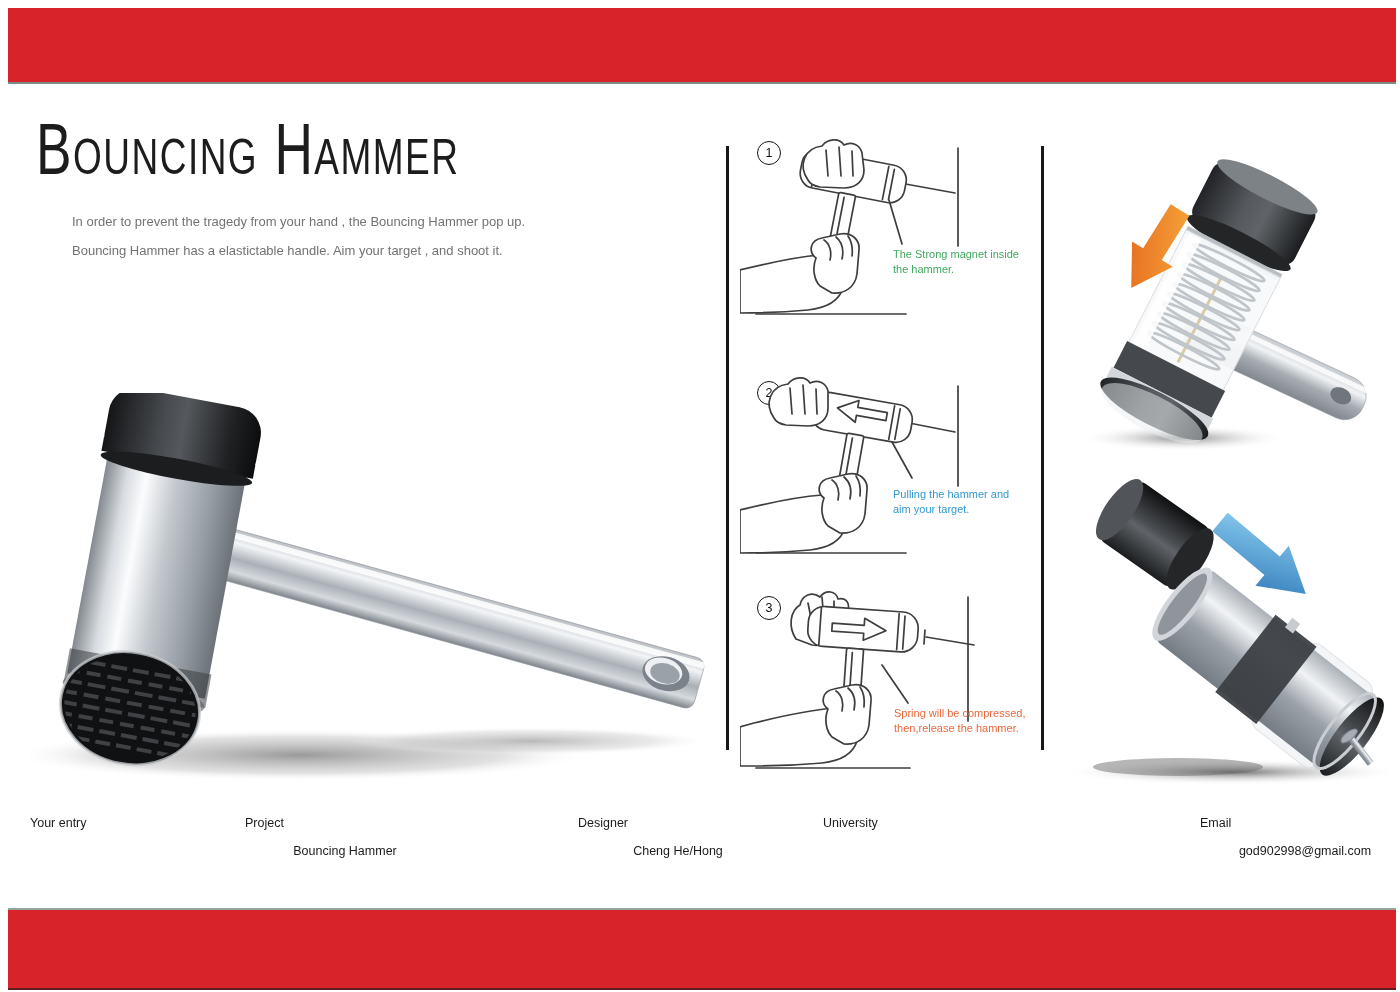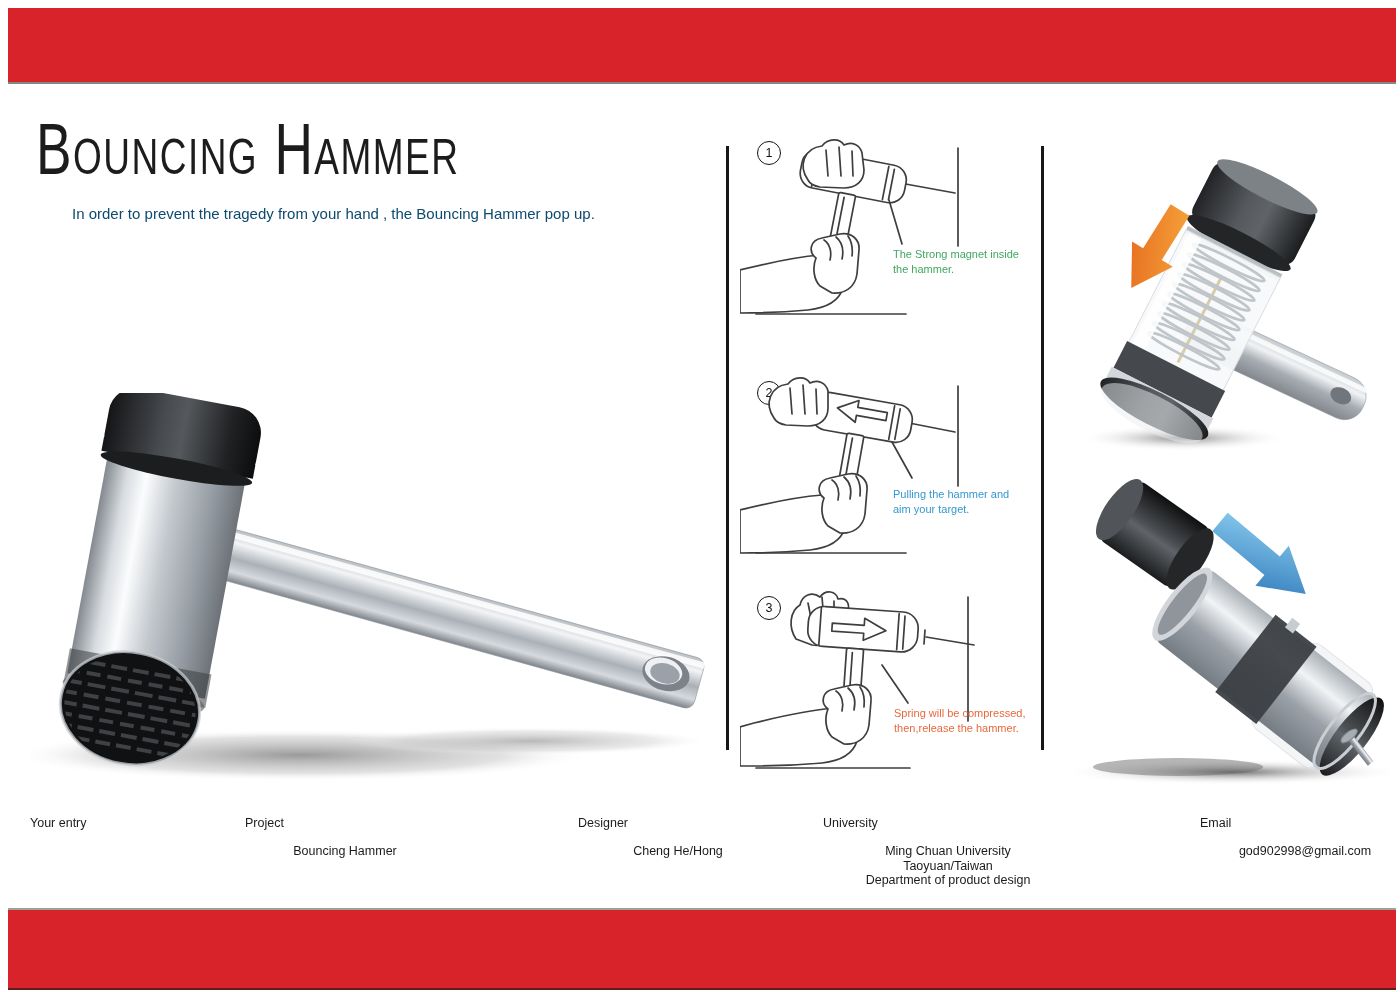--- a/index.html
+++ b/index.html
@@ -4,21 +4,21 @@
 <style>
   html,body{margin:0;padding:0;background:#e9e9e9;}
   .board{position:relative;width:1400px;height:992px;background:#ffffff;overflow:hidden;
          font-family:Liberation Sans, sans-serif;color:#1b1b1b;}
   .banner{position:absolute;left:8px;width:1388px;background:var(--banner,#d8232b);}
   .banner.top{top:8px;height:74px;border-bottom:2px solid #7d8a85;}
   .banner.bottom{top:908px;height:78px;border-top:2px solid #98a39e;border-bottom:2px solid #5f1d20;}
   .title{position:absolute;left:36px;top:108px;font-size:72px;font-weight:400;
          font-variant:small-caps;letter-spacing:2px;color:#1c1c1c;
          transform:scaleX(0.74);transform-origin:left top;white-space:nowrap;}
-  .intro{position:absolute;left:72px;top:200px;font-size:15px;line-height:28.5px;color:#0c4a6e;white-space:nowrap;}
+  .intro{position:absolute;left:72px;top:208px;font-size:13px;line-height:28.5px;color:#737373;white-space:nowrap;}
   .vrule{position:absolute;top:146px;width:3px;height:604px;background:#171717;}
   .vrule.left{left:726px;} .vrule.right{left:1041px;}
   .stepnum{position:absolute;width:22px;height:22px;border:1.6px solid #141414;border-radius:50%;
            text-align:center;line-height:22px;font-size:12.5px;color:#111;background:#fff;}
   .caption{position:absolute;font-size:11px;line-height:14.5px;white-space:nowrap;}
   .cap1{color:var(--step1,#41a75f);} .cap2{color:var(--step2,#3398cf);} .cap3{color:var(--step3,#e8683c);}
   .leader1{stroke:var(--step1,#41a75f);} .leader2{stroke:var(--step2,#3398cf);} .leader3{stroke:var(--step3,#e8683c);}
   svg{position:absolute;display:block;}
   .sketch path,.sketch rect{fill:#ffffff;stroke:#3e3e3e;stroke-width:1.7;stroke-linejoin:round;stroke-linecap:round;}
   .sketch line{stroke:#3e3e3e;stroke-width:1.7;stroke-linecap:round;}
@@ -31,20 +31,21 @@
 
 <div class="board">
 
   <div class="banner top"></div>
   <div class="banner bottom"></div>
 
   <div class="title">Bouncing Hammer</div>
 
   <div class="intro">
     <div>In order to prevent the tragedy from your hand , the Bouncing Hammer pop up.</div>
+    <div>Bouncing Hammer has a elastictable handle. Aim your target , and shoot it.</div>
   </div>
 
   <svg viewBox="0 0 690 400" style="left:30px;top:393px;width:690px;height:400px">
     <defs>
       <linearGradient id="hMetalH" x1="0" y1="0" x2="1" y2="0">
         <stop offset="0" stop-color="#83898f"></stop>
           <stop offset="0.16" stop-color="#d8dce0"></stop>
         <stop offset="0.3" stop-color="#fbfcfd"></stop>
           <stop offset="0.52" stop-color="#c3c8cd"></stop>
         <stop offset="0.78" stop-color="#969da4"></stop>
@@ -312,21 +313,16 @@
       <ellipse cx="5" cy="0" rx="4" ry="10" fill="#a7adb3" stroke="#7d838a" stroke-width="1"></ellipse>
     </g>
   </svg>
 
   <div class="footer-label" style="left:30px;width:90px">Your entry</div>
   <div class="footer-label" style="left:245px;width:200px">Project</div>
   <div class="footer-value" style="left:245px;width:200px">Bouncing Hammer</div>
   <div class="footer-label" style="left:578px;width:200px">Designer</div>
   <div class="footer-value" style="left:578px;width:200px">Cheng He/Hong</div>
   <div class="footer-label" style="left:823px;width:250px">University</div>
-  <div class="footer-value" style="left:823px;width:250px">
-    <div>Ming Chuan University</div>
-    <div>Taoyuan/Taiwan</div>
-    <div>Department of product design</div>
-  </div>
   <div class="footer-label" style="left:1200px;width:210px">Email</div>
   <div class="footer-value" style="left:1200px;width:210px">god902998@gmail.com</div>
 
 </div>
 
 </body></html>

